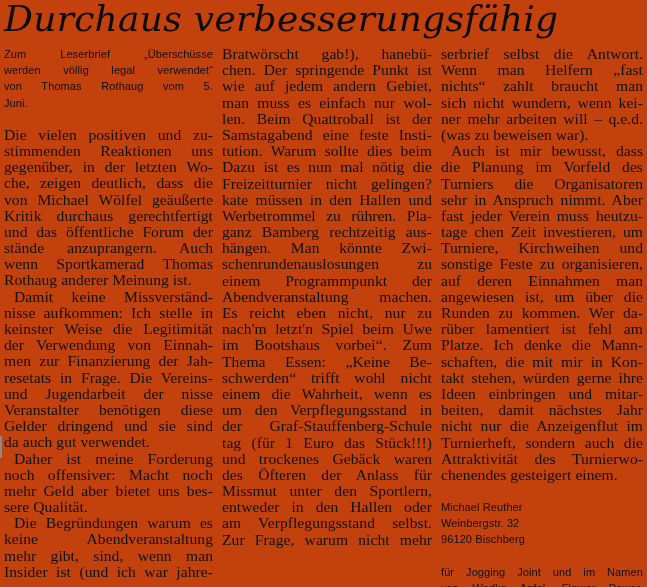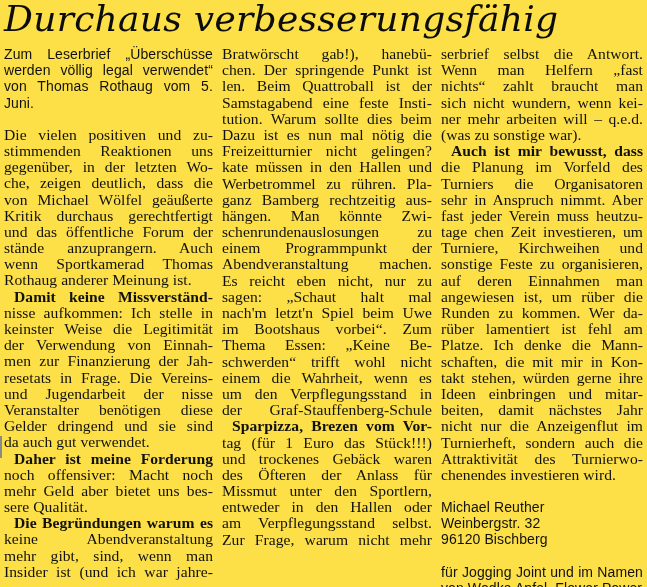--- a/index.html
+++ b/index.html
@@ -11,21 +11,21 @@
       width: 647px;
       height: 587px;
       overflow: hidden;
       position: relative;
       color: #111111;
     }
     .page {
       position: absolute;
       left: 0; top: 0;
       width: 647px; height: 587px;
-      background: #fde047;
+      background: #c2410c;
     }
     .headline {
       position: absolute;
       left: 4px;
       top: -3px;
       margin: 0;
       font-family: "DejaVu Serif", "Liberation Serif", serif;
       font-style: italic;
       font-weight: normal;
       font-size: 36px;
@@ -54,24 +54,24 @@
     .line.last {
       text-align-last: left;
     }
     .serif .line {
       font-family: "Liberation Serif", "DejaVu Serif", serif;
       font-size: 15.6px;
       letter-spacing: 0.05px;
     }
     .sans .line {
       font-family: "Liberation Sans", "DejaVu Sans", sans-serif;
-      font-size: 14px;
+      font-size: 11px;
       letter-spacing: 0.1px;
     }
-    .indent { padding-left: 10px; font-weight: bold; }
+    .indent { padding-left: 10px; }
     .gap { display: block; height: 16px; }
 
     .edge-mark {
       position: absolute;
       left: 0;
       top: 436px;
       width: 2px;
       height: 22px;
       background: #8a8a8a;
     }
@@ -122,81 +122,81 @@
       <span class="line">keine Abendveranstaltung</span>
       <span class="line">mehr gibt, sind, wenn man</span>
       <span class="line">Insider ist (und ich war jahre-</span>
 
     </div>
   </div>
 
   <div class="col col-2 serif">
     <span class="line">Bratwörscht gab!), hanebü-</span>
     <span class="line">chen. Der springende Punkt ist</span>
+    <span class="line">wie auf jedem andern Gebiet,</span>
+    <span class="line">man muss es einfach nur wol-</span>
     <span class="line">len. Beim Quattroball ist der</span>
     <span class="line">Samstagabend eine feste Insti-</span>
     <span class="line">tution. Warum sollte dies beim</span>
     <span class="line">Dazu ist es nun mal nötig die</span>
     <span class="line">Freizeitturnier nicht gelingen?</span>
     <span class="line">kate müssen in den Hallen und</span>
     <span class="line">Werbetrommel zu rühren. Pla-</span>
     <span class="line">ganz Bamberg rechtzeitig aus-</span>
     <span class="line">hängen. Man könnte Zwi-</span>
     <span class="line">schenrundenauslosungen zu</span>
     <span class="line">einem Programmpunkt der</span>
     <span class="line">Abendveranstaltung machen.</span>
     <span class="line">Es reicht eben nicht, nur zu</span>
-    <span class="line">sagen: „Schaut halt mal</span>
     <span class="line">nach'm letzt'n Spiel beim Uwe</span>
     <span class="line">im Bootshaus vorbei“. Zum</span>
     <span class="line">Thema Essen: „Keine Be-</span>
     <span class="line">schwerden“ trifft wohl nicht</span>
     <span class="line">einem die Wahrheit, wenn es</span>
     <span class="line">um den Verpflegungsstand in</span>
     <span class="line">der Graf-Stauffenberg-Schule</span>
-    <span class="line indent">Sparpizza, Brezen vom Vor-</span>
     <span class="line">tag (für 1 Euro das Stück!!!)</span>
     <span class="line">und trockenes Gebäck waren</span>
     <span class="line">des Öfteren der Anlass für</span>
     <span class="line">Missmut unter den Sportlern,</span>
     <span class="line">entweder in den Hallen oder</span>
     <span class="line">am Verpflegungsstand selbst.</span>
     <span class="line">Zur Frage, warum nicht mehr</span>
 
   </div>
 
   <div class="col col-3">
     <div class="serif">
       <span class="line">serbrief selbst die Antwort.</span>
       <span class="line">Wenn man Helfern „fast</span>
       <span class="line">nichts“ zahlt braucht man</span>
       <span class="line">sich nicht wundern, wenn kei-</span>
       <span class="line">ner mehr arbeiten will – q.e.d.</span>
-      <span class="line last">(was zu sonstige war).</span>
+      <span class="line last">(was zu beweisen war).</span>
       <span class="line indent">Auch ist mir bewusst, dass</span>
       <span class="line">die Planung im Vorfeld des</span>
       <span class="line">Turniers die Organisatoren</span>
       <span class="line">sehr in Anspruch nimmt. Aber</span>
       <span class="line">fast jeder Verein muss heutzu-</span>
       <span class="line">tage chen Zeit investieren, um</span>
       <span class="line">Turniere, Kirchweihen und</span>
       <span class="line">sonstige Feste zu organisieren,</span>
       <span class="line">auf deren Einnahmen man</span>
-      <span class="line">angewiesen ist, um rüber die</span>
+      <span class="line">angewiesen ist, um über die</span>
       <span class="line">Runden zu kommen. Wer da-</span>
       <span class="line">rüber lamentiert ist fehl am</span>
       <span class="line">Platze. Ich denke die Mann-</span>
       <span class="line">schaften, die mit mir in Kon-</span>
       <span class="line">takt stehen, würden gerne ihre</span>
       <span class="line">Ideen einbringen und mitar-</span>
       <span class="line">beiten, damit nächstes Jahr</span>
       <span class="line">nicht nur die Anzeigenflut im</span>
       <span class="line">Turnierheft, sondern auch die</span>
       <span class="line">Attraktivität des Turnierwo-</span>
-      <span class="line last">chenendes investieren wird.</span>
+      <span class="line last">chenendes gesteigert einem.</span>
     </div>
     <span class="gap"></span>
     <div class="sans">
       <span class="line last">Michael Reuther</span>
       <span class="line last">Weinbergstr. 32</span>
       <span class="line last">96120 Bischberg</span>
     </div>
     <span class="gap"></span>
     <div class="sans">
       <span class="line">für Jogging Joint und im Namen</span>

